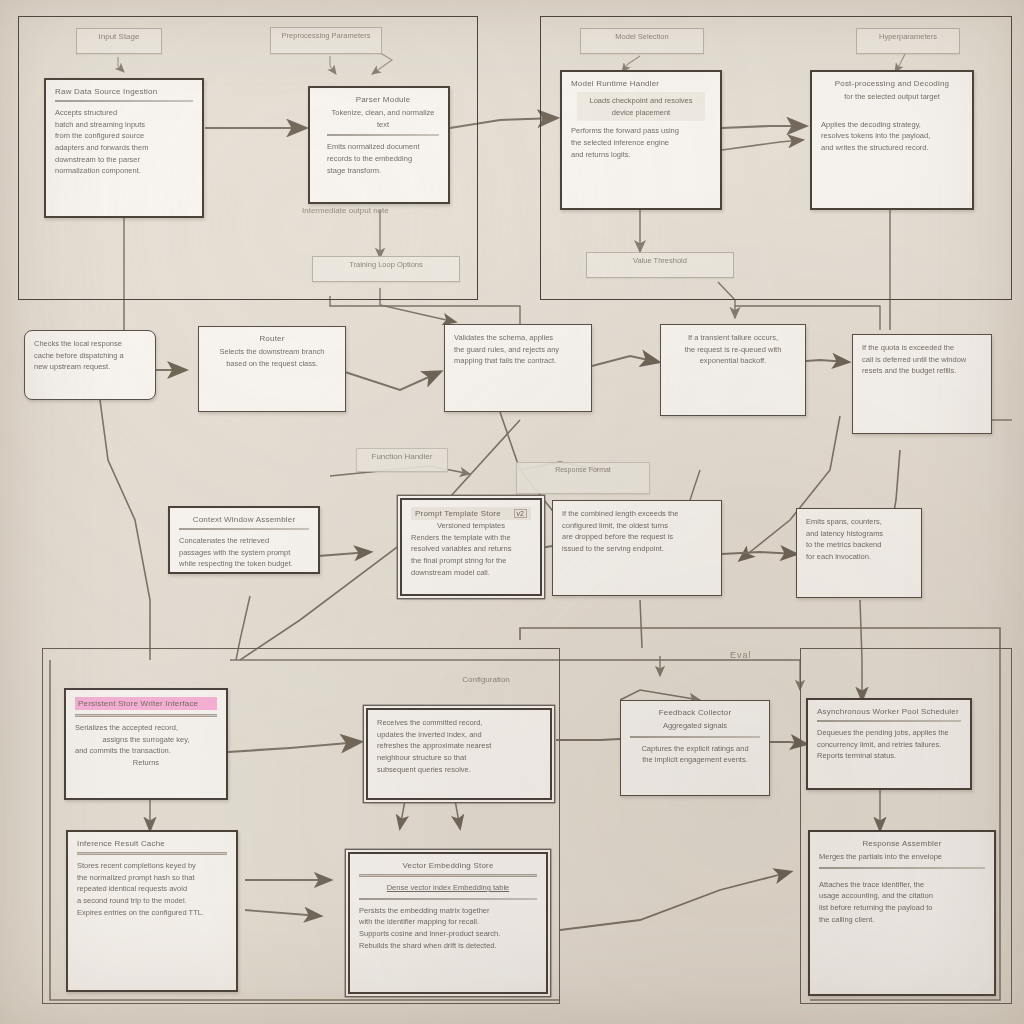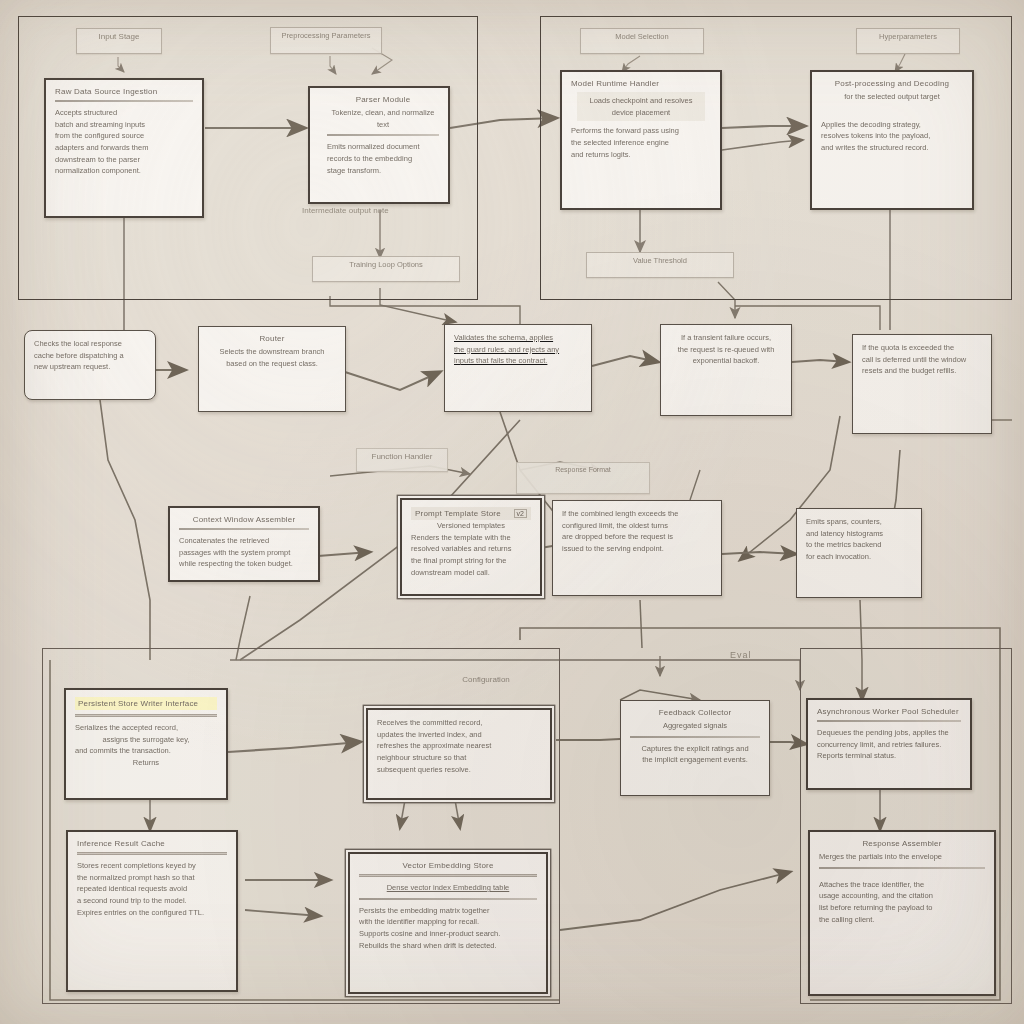--- a/index.html
+++ b/index.html
@@ -258,45 +258,45 @@
   </div>
 
   <div class="node thin" style="left:198px;top:326px;width:148px;height:86px;">
     <div class="title">Router</div>
     <div class="body center">
       <div>Selects the downstream branch</div>
       <div>based on the request class.</div>
     </div>
   </div>
 
-  <div class="node thin" style="left:444px;top:324px;width:148px;height:88px;text-decoration:underline;">
+  <div class="node thin" style="left:444px;top:324px;width:148px;height:88px;">
     <div class="body">
       <div>Validates the schema, applies</div>
       <div>the guard rules, and rejects any</div>
-      <div>inputs that fails the contract.</div>
-    </div>
-  </div>
-
-  <div class="node thin" style="left:660px;top:324px;width:132px;height:92px;">
+      <div>mapping that fails the contract.</div>
+    </div>
+  </div>
+
+  <div class="node thin" style="left:660px;top:324px;width:146px;height:92px;">
     <div class="body center">
       <div>If a transient failure occurs,</div>
       <div>the request is re-queued with</div>
       <div>exponential backoff.</div>
     </div>
   </div>
 
   <div class="node thin" style="left:852px;top:334px;width:140px;height:100px;">
     <div class="body">
       <div>If the quota is exceeded the</div>
       <div>call is deferred until the window</div>
       <div>resets and the budget refills.</div>
     </div>
   </div>
 
-  <div class="node" style="left:168px;top:506px;width:152px;height:76px;">
+  <div class="node" style="left:168px;top:506px;width:152px;height:68px;">
     <div class="title">Context Window Assembler</div>
     <div class="rule"></div>
     <div class="body">
       <div>Concatenates the retrieved</div>
       <div>passages with the system prompt</div>
       <div>while respecting the token budget.</div>
     </div>
   </div>
 
   <div class="node double" style="left:400px;top:498px;width:142px;height:98px;">
@@ -325,21 +325,21 @@
   <div class="node thin" style="left:552px;top:500px;width:170px;height:96px;">
     <div class="body">
       <div>If the combined length exceeds the</div>
       <div>configured limit, the oldest turns</div>
       <div>are dropped before the request is</div>
       <div>issued to the serving endpoint.</div>
     </div>
   </div>
 
   <div class="node" style="left:64px;top:688px;width:164px;height:112px;">
-    <div class="title" style="background:#fef9c3;padding:2px 3px;text-align:left;">Persistent Store Writer Interface</div>
+    <div class="title" style="background:#f9a8d4;padding:2px 3px;text-align:left;">Persistent Store Writer Interface</div>
     <div class="rule d"></div>
     <div class="body">
       <div>Serializes the accepted record,</div>
       <div class="center">assigns the surrogate key,</div>
       <div>and commits the transaction.</div>
       <div class="center">Returns</div>
     </div>
   </div>
 
   <div class="node double" style="left:366px;top:708px;width:186px;height:92px;">

